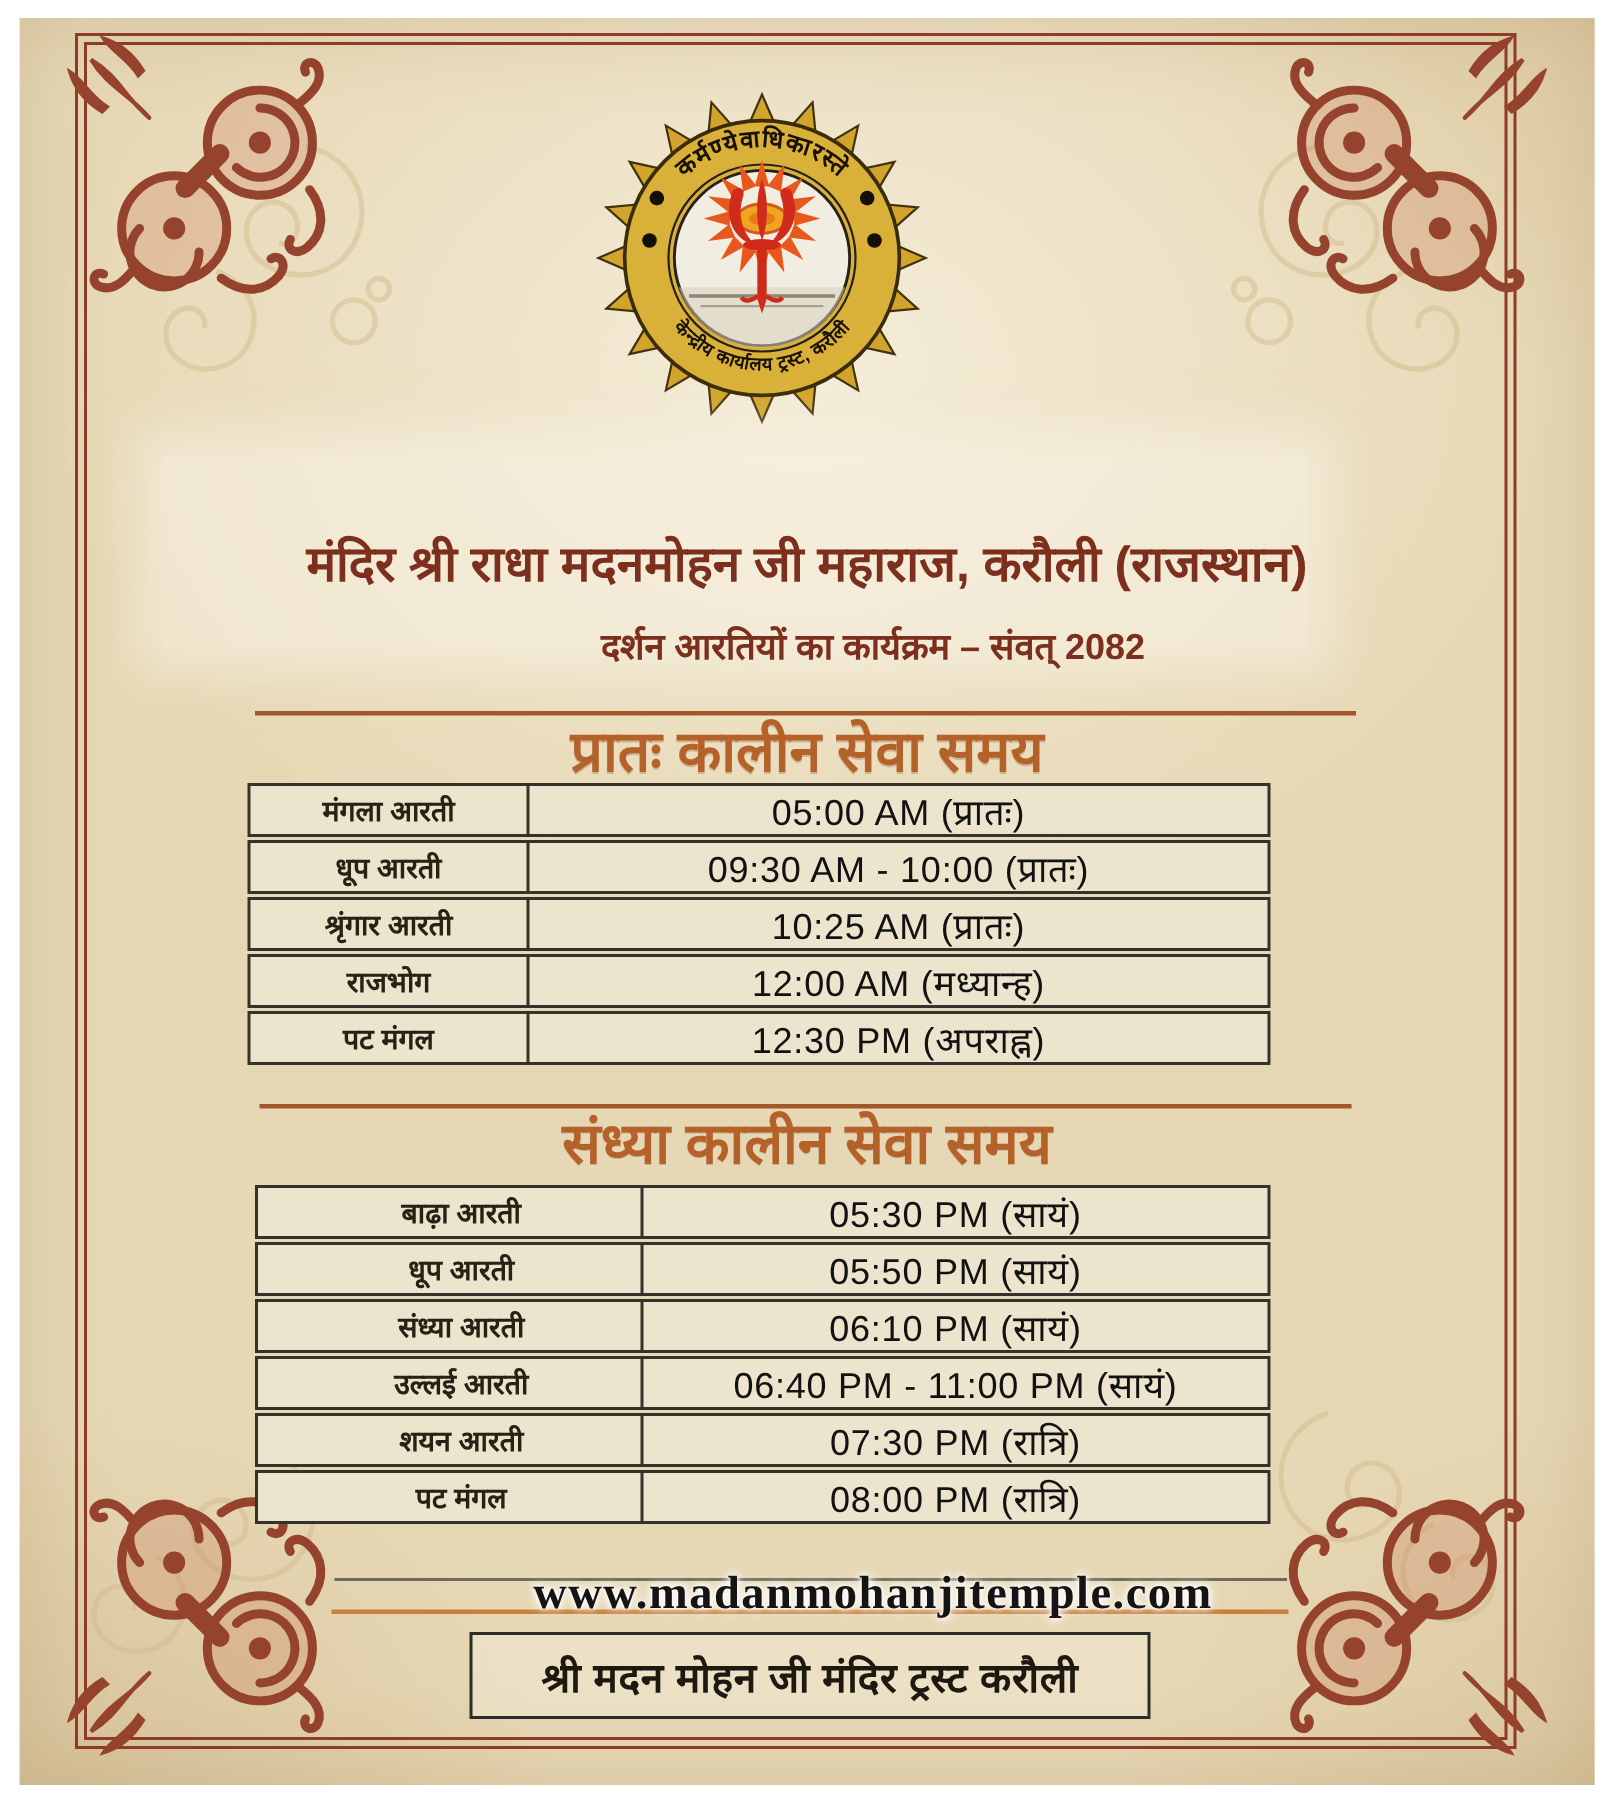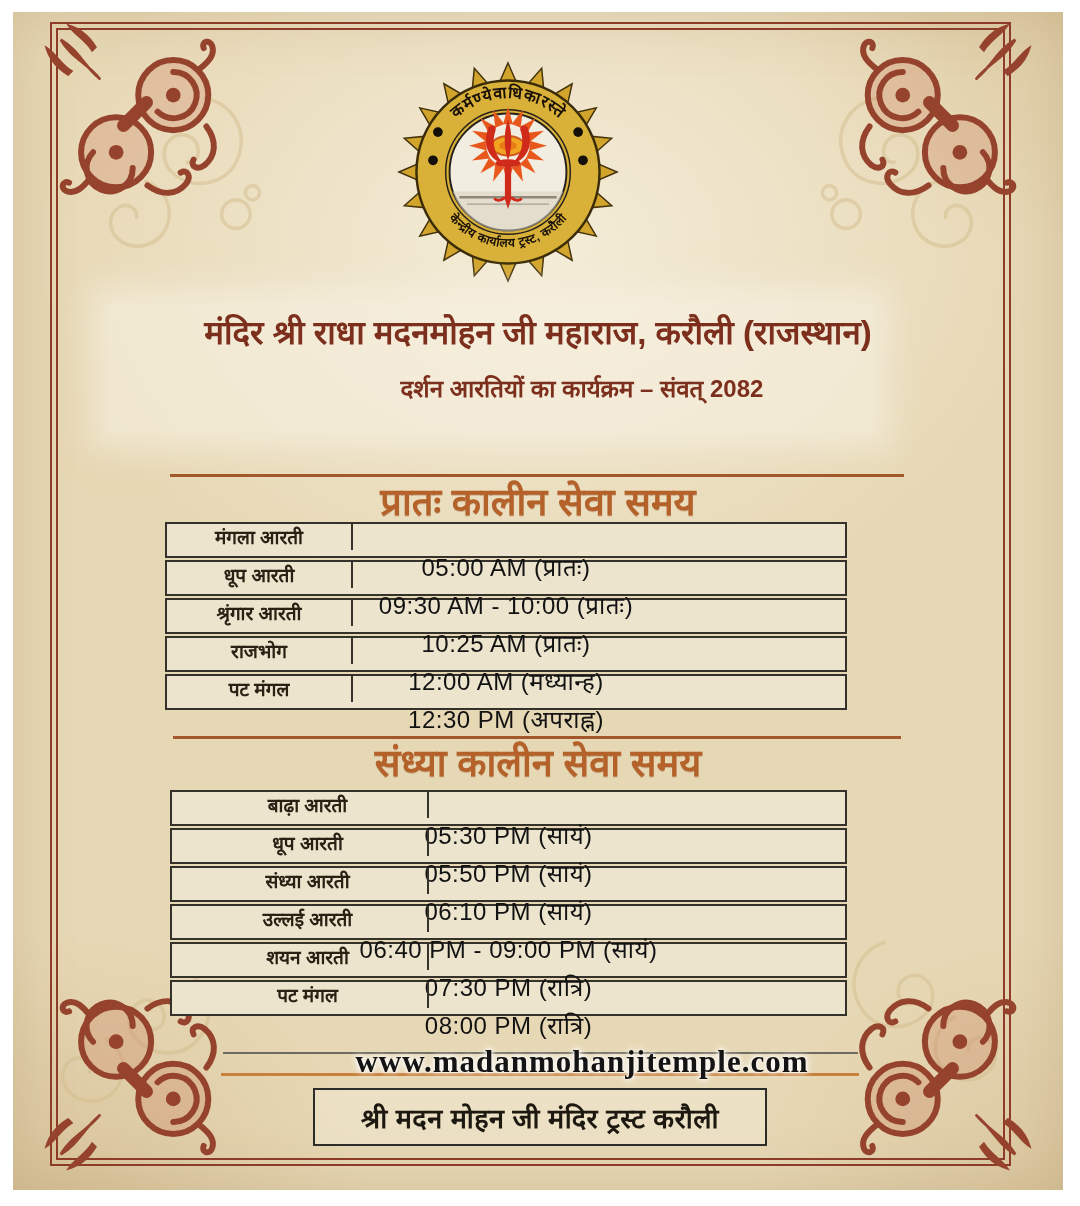--- a/index.html
+++ b/index.html
@@ -30,38 +30,38 @@
   .wm{position:absolute;width:190px;height:190px;opacity:.5;}
   .wm.w1{left:78px;top:62px;}
   .wm.w2{right:72px;top:62px;transform:scaleX(-1);}
   .wm.w3{left:40px;bottom:60px;transform:rotate(12deg);}
   .wm.w4{right:55px;bottom:85px;transform:scaleX(-1) rotate(8deg);}
   
   .seal{position:absolute;left:383px;top:48px;width:224px;height:224px;}
   
   .title-glow{position:absolute;left:95px;top:292px;width:765px;height:128px;
     background:rgba(248,242,227,0.55);box-shadow:0 0 28px 18px rgba(248,242,227,0.55);}
-  .t-line{position:absolute;left:0;width:1050px;text-align:center;color:#7b2f1c;font-weight:bold;}
+  .t-line{position:absolute;left:0;width:1050px;text-align:center;color:#7b2f1c;font-weight:bold;margin-top:43px;}
   .t-line1{top:300px;height:42px;line-height:42px;font-size:33px;}
   .t-line2{top:356px;height:42px;line-height:42px;font-size:24px;padding-left:44px;}
   .t-line3{top:406px;height:40px;line-height:40px;font-size:29px;color:#713420;}
   
   .rule{position:absolute;height:3px;background:#a2582a;}
   .rule1{left:157px;top:462px;width:734px;}
   .rule2{left:160px;top:724px;width:728px;}
   .sec-head{position:absolute;left:0;width:1050px;text-align:center;font-weight:bold;
     color:#b4612a;text-shadow:0 1px 0 rgba(120,60,20,0.25);}
   .sec-head1{top:470px;height:40px;line-height:40px;font-size:38px;}
   .sec-head2{top:730px;height:42px;line-height:42px;font-size:38px;}
   
   .tbl{position:absolute;}
   .tbl1{left:152px;top:510px;width:682px;}
   .tbl2{left:157px;top:778px;width:677px;}
   .trow{display:flex;align-items:stretch;border:2px solid #35322b;margin-bottom:2px;
-    background:#ece4cd;height:32px;box-sizing:content-box;flex-direction:column;}
+    background:#ece4cd;height:32px;box-sizing:content-box;}
   .tlabel{display:flex;align-items:center;justify-content:center;
     border-right:2px solid #35322b;font-weight:bold;font-size:19px;color:#2a2014;}
   .tbl1 .tlabel{width:184px;}
   .tbl2 .tlabel{width:239px;padding-left:16px;}
   .ttime{flex:1;display:flex;align-items:center;justify-content:center;
     font-size:24px;color:#121212;letter-spacing:.5px;}
   
   .site-line-grey{position:absolute;left:210px;top:1040px;width:635px;height:2px;background:#6e6a60;}
   .site-line-orange{position:absolute;left:208px;top:1061px;width:638px;height:3px;background:#c9803d;}
   .website{position:absolute;left:0;top:1028px;width:1050px;height:44px;line-height:44px;
@@ -302,21 +302,21 @@
       <div class="trow">
         <div class="tlabel">धूप आरती</div>
         <div class="ttime">05:50 PM  (सायं)</div>
       </div>
       <div class="trow">
         <div class="tlabel">संध्या आरती</div>
         <div class="ttime">06:10 PM  (सायं)</div>
       </div>
       <div class="trow">
         <div class="tlabel">उल्लई आरती</div>
-        <div class="ttime">06:40 PM - 09:00 PM  (सायं)</div>
+        <div class="ttime">06:40 PM - 11:00 PM  (सायं)</div>
       </div>
       <div class="trow">
         <div class="tlabel">शयन आरती</div>
         <div class="ttime">07:30 PM  (रात्रि)</div>
       </div>
       <div class="trow">
         <div class="tlabel">पट मंगल</div>
         <div class="ttime">08:00 PM (रात्रि)</div>
       </div>
     </div>

